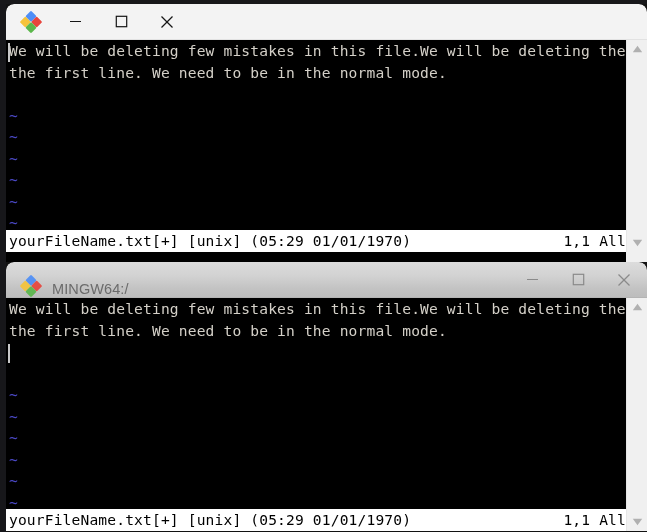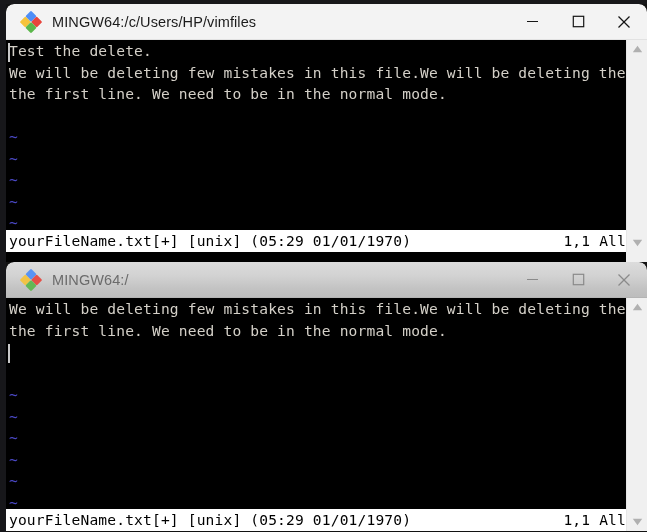--- a/index.html
+++ b/index.html
@@ -52,20 +52,21 @@
     border-top-left-radius: 8px;
     border-top-right-radius: 8px;
   }
   .titlebar.active {
     background: #f3f3f3;
     border-bottom: 1px solid #e2e2e2;
   }
   .titlebar.inactive {
     background: linear-gradient(to bottom, #dcdcdc 0%, #d2d2d2 40%, #c3c3c3 75%, #bdbdbd 100%);
     border-bottom: 1px solid #b4b4b4;
+    align-items: flex-end;
   }
 
   .app-icon {
     width: 22px;
     height: 22px;
     margin-left: 14px;
     margin-right: 10px;
     flex: 0 0 auto;
     position: relative;
   }
@@ -229,21 +230,20 @@
       <div class="app-icon">
         <svg width="22" height="22" viewBox="0 0 22 22">
           <g transform="translate(11,11) rotate(45)">
             <rect x="-8" y="-8" width="8" height="8" rx="1.2" fill="#4e8ef7"></rect>
             <rect x="0" y="-8" width="8" height="8" rx="1.2" fill="#e8453c"></rect>
             <rect x="-8" y="0" width="8" height="8" rx="1.2" fill="#f5c33b"></rect>
             <rect x="0" y="0" width="8" height="8" rx="1.2" fill="#5bb74b"></rect>
           </g>
         </svg>
       </div>
-      <div class="title-text">MINGW64:/c/Users/HP/vimfiles</div>
       <div class="win-controls">
         <div class="ctrl">
           <svg width="13" height="13" viewBox="0 0 13 13">
               <line x1="1" y1="6.5" x2="12" y2="6.5" stroke-width="1.2"></line>
             </svg>
         </div>
         <div class="ctrl">
           <svg width="13" height="13" viewBox="0 0 13 13">
               <rect x="1.3" y="1.3" width="10.4" height="10.4" fill="none" stroke-width="1.2"></rect>
             </svg>
@@ -253,21 +253,20 @@
               <line x1="1.5" y1="1.5" x2="12.5" y2="12.5" stroke-width="1.2"></line>
               <line x1="12.5" y1="1.5" x2="1.5" y2="12.5" stroke-width="1.2"></line>
             </svg>
         </div>
       </div>
     </div>
 
     <div class="term">
       <div class="term-inner">
         <div class="cursor-block" style="top:3px;"></div>
-        <div class="term-line">Test the delete.</div>
         <div class="term-line">We will be deleting few mistakes in this file.We will be deleting the</div>
         <div class="term-line">the first line. We need to be in the normal mode.</div>
         <div class="term-line"></div>
         <div class="term-line tilde">~</div>
         <div class="term-line tilde">~</div>
         <div class="term-line tilde">~</div>
         <div class="term-line tilde">~</div>
         <div class="term-line tilde">~</div>
         <div class="term-line tilde">~</div>
 

